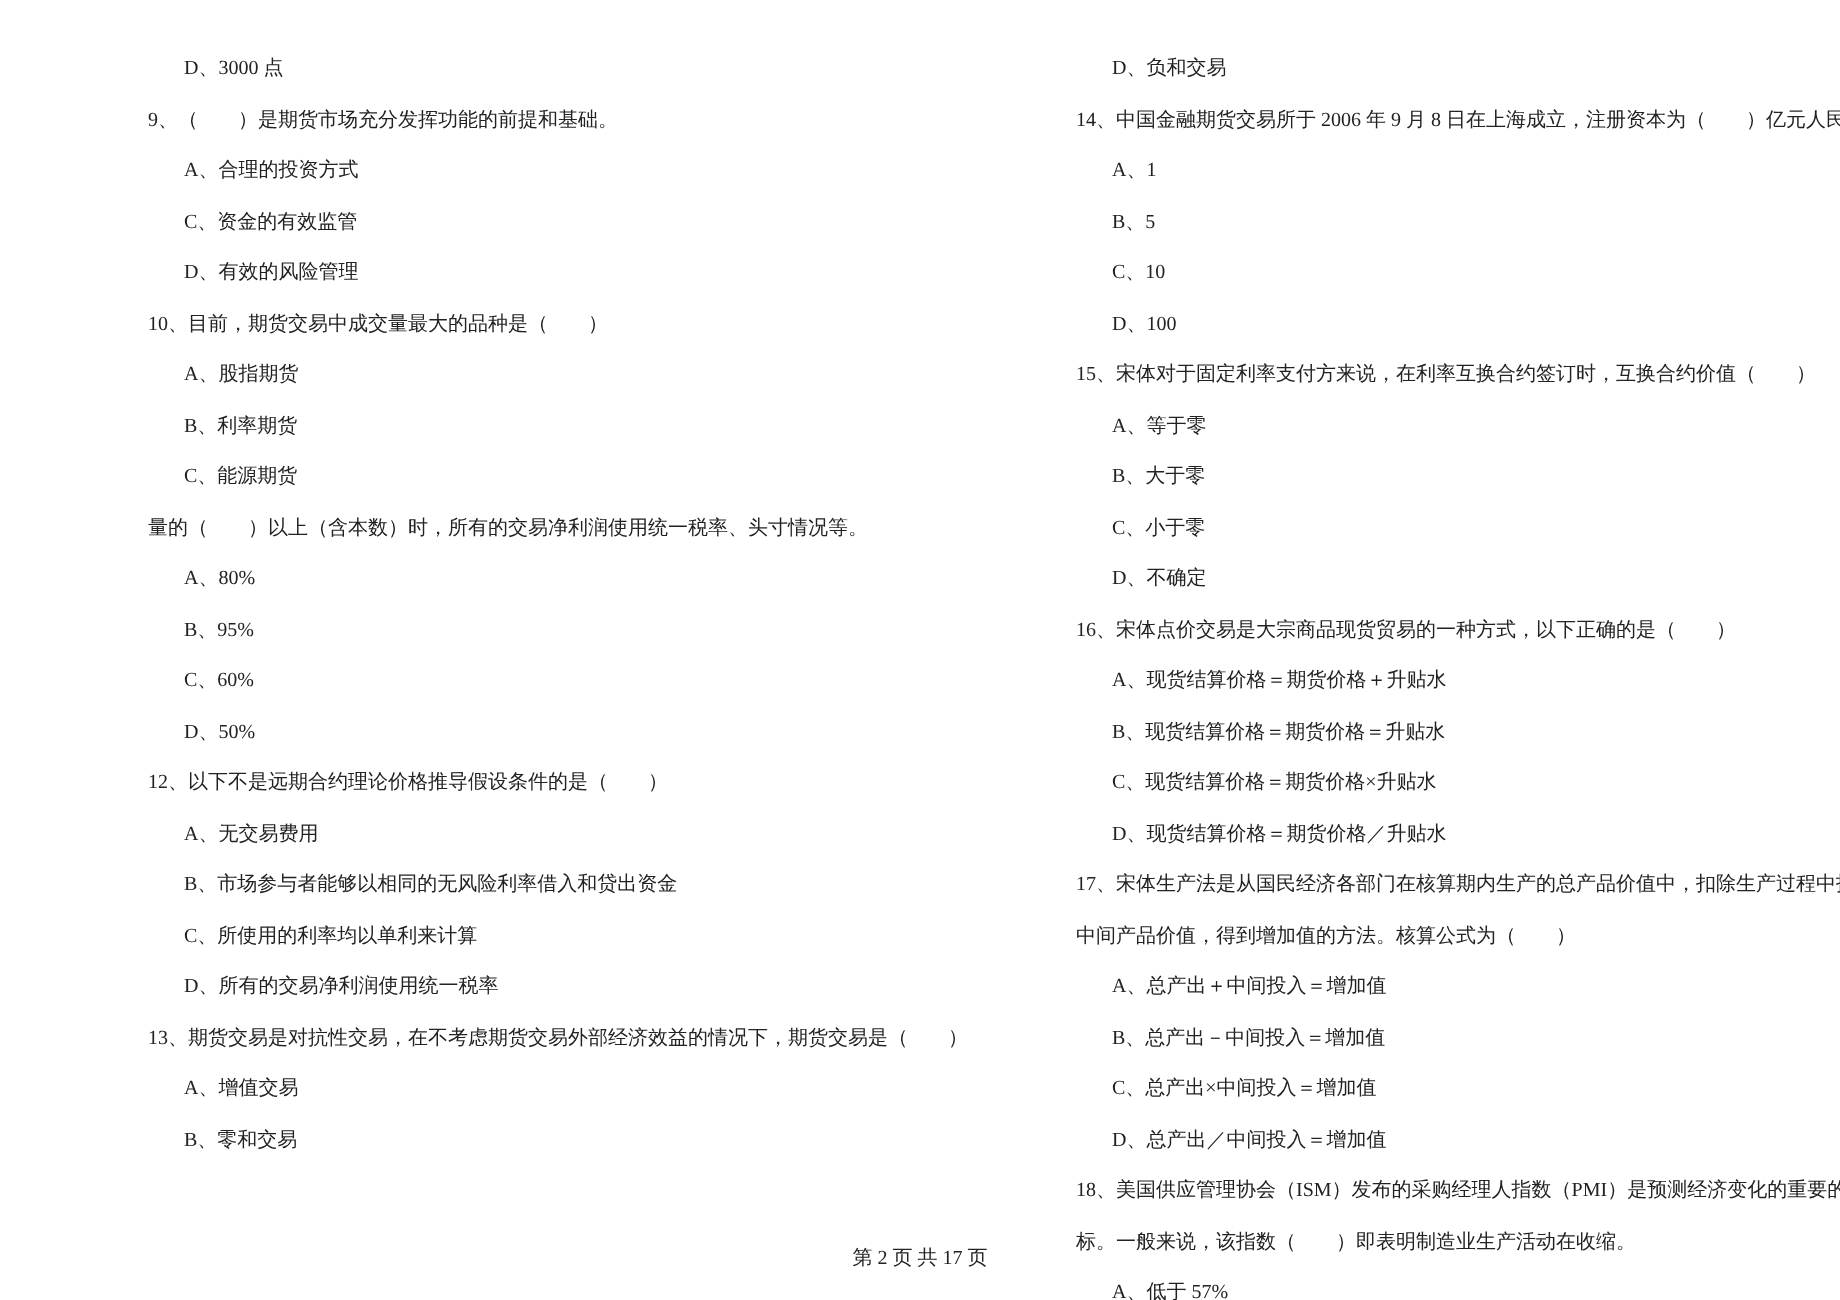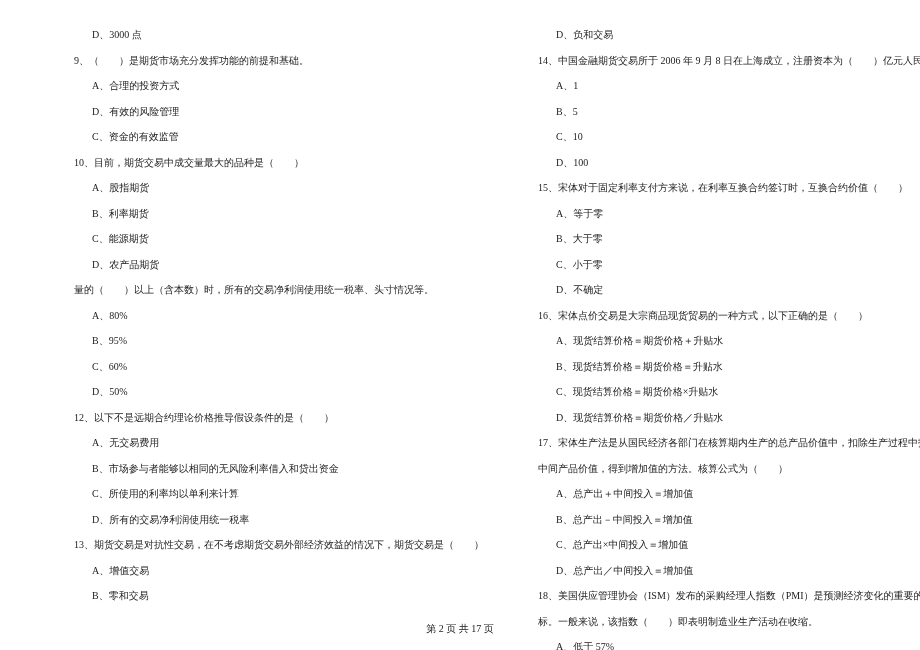--- a/index.html
+++ b/index.html
@@ -39,27 +39,26 @@
     }
   </style>
 </head>
 <body>
 
 <div class="columns">
   <div class="col" id="left-col">
       <div class="line indent1">D、3000 点</div>
       <div class="line indent2">9、（　　）是期货市场充分发挥功能的前提和基础。</div>
       <div class="line indent1">A、合理的投资方式</div>
+      <div class="line indent1">C、资金的有效监管</div>
       <div class="line indent1">D、有效的风险管理</div>
-      <div class="line indent1">C、资金的有效监管</div>
       <div class="line indent2">10、目前，期货交易中成交量最大的品种是（　　）</div>
       <div class="line indent1">A、股指期货</div>
       <div class="line indent1">B、利率期货</div>
       <div class="line indent1">C、能源期货</div>
-      <div class="line indent1">D、农产品期货</div>
       <div class="line indent2">量的（　　）以上（含本数）时，所有的交易净利润使用统一税率、头寸情况等。</div>
       <div class="line indent1">A、80%</div>
       <div class="line indent1">B、95%</div>
       <div class="line indent1">C、60%</div>
       <div class="line indent1">D、50%</div>
       <div class="line indent2">12、以下不是远期合约理论价格推导假设条件的是（　　）</div>
       <div class="line indent1">A、无交易费用</div>
       <div class="line indent1">B、市场参与者能够以相同的无风险利率借入和贷出资金</div>
       <div class="line indent1">C、所使用的利率均以单利来计算</div>
       <div class="line indent1">D、所有的交易净利润使用统一税率</div>

